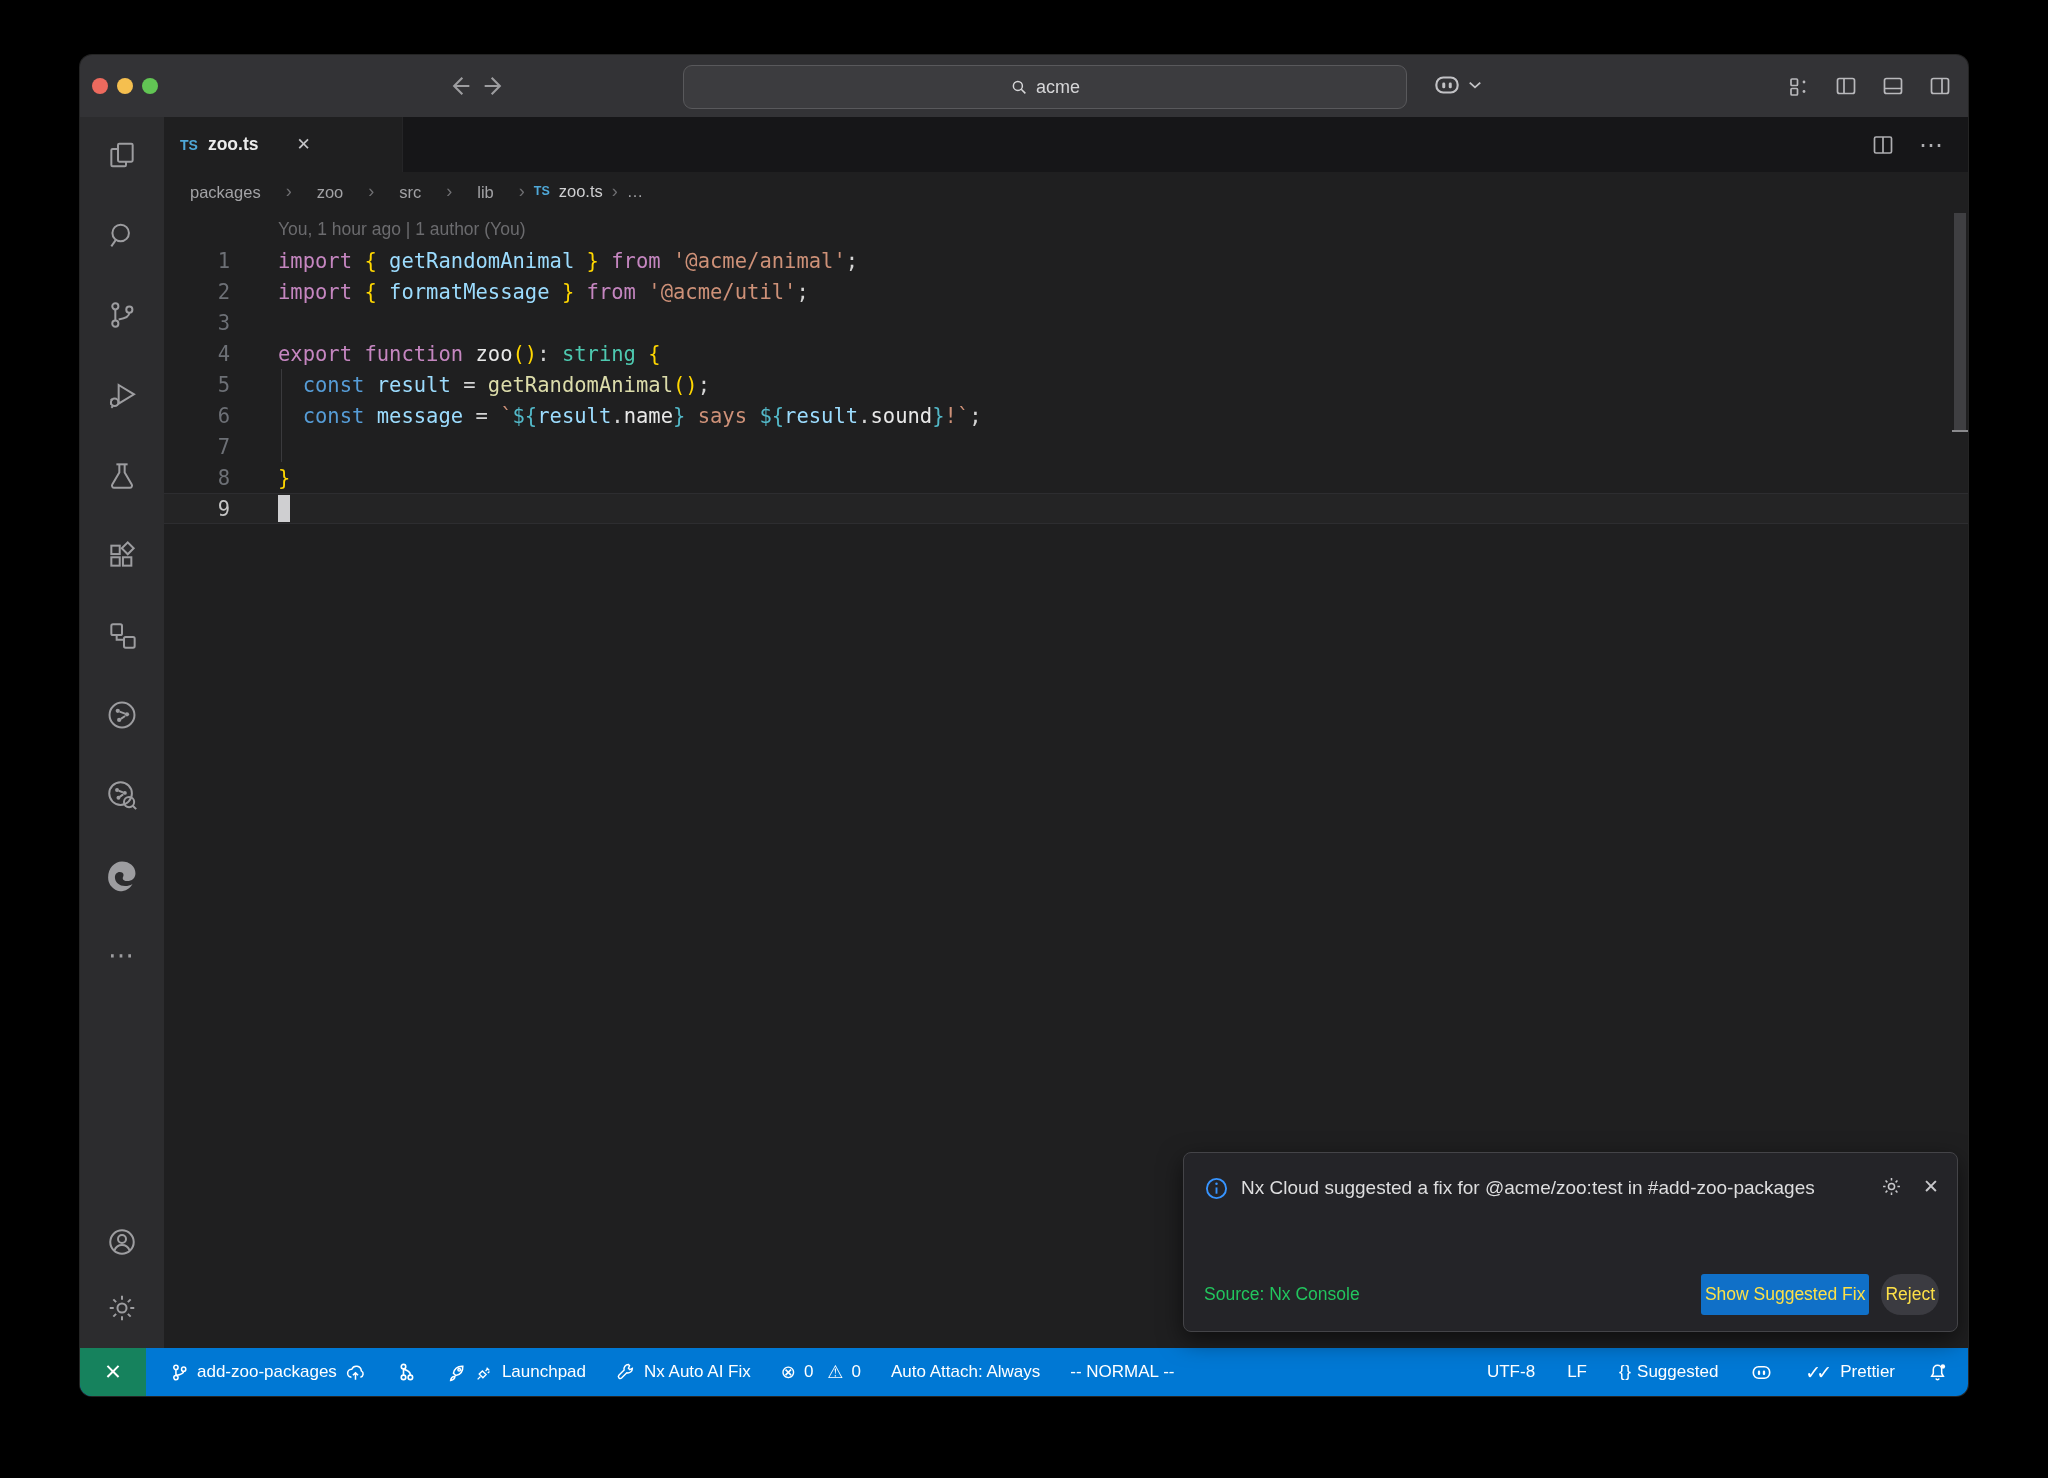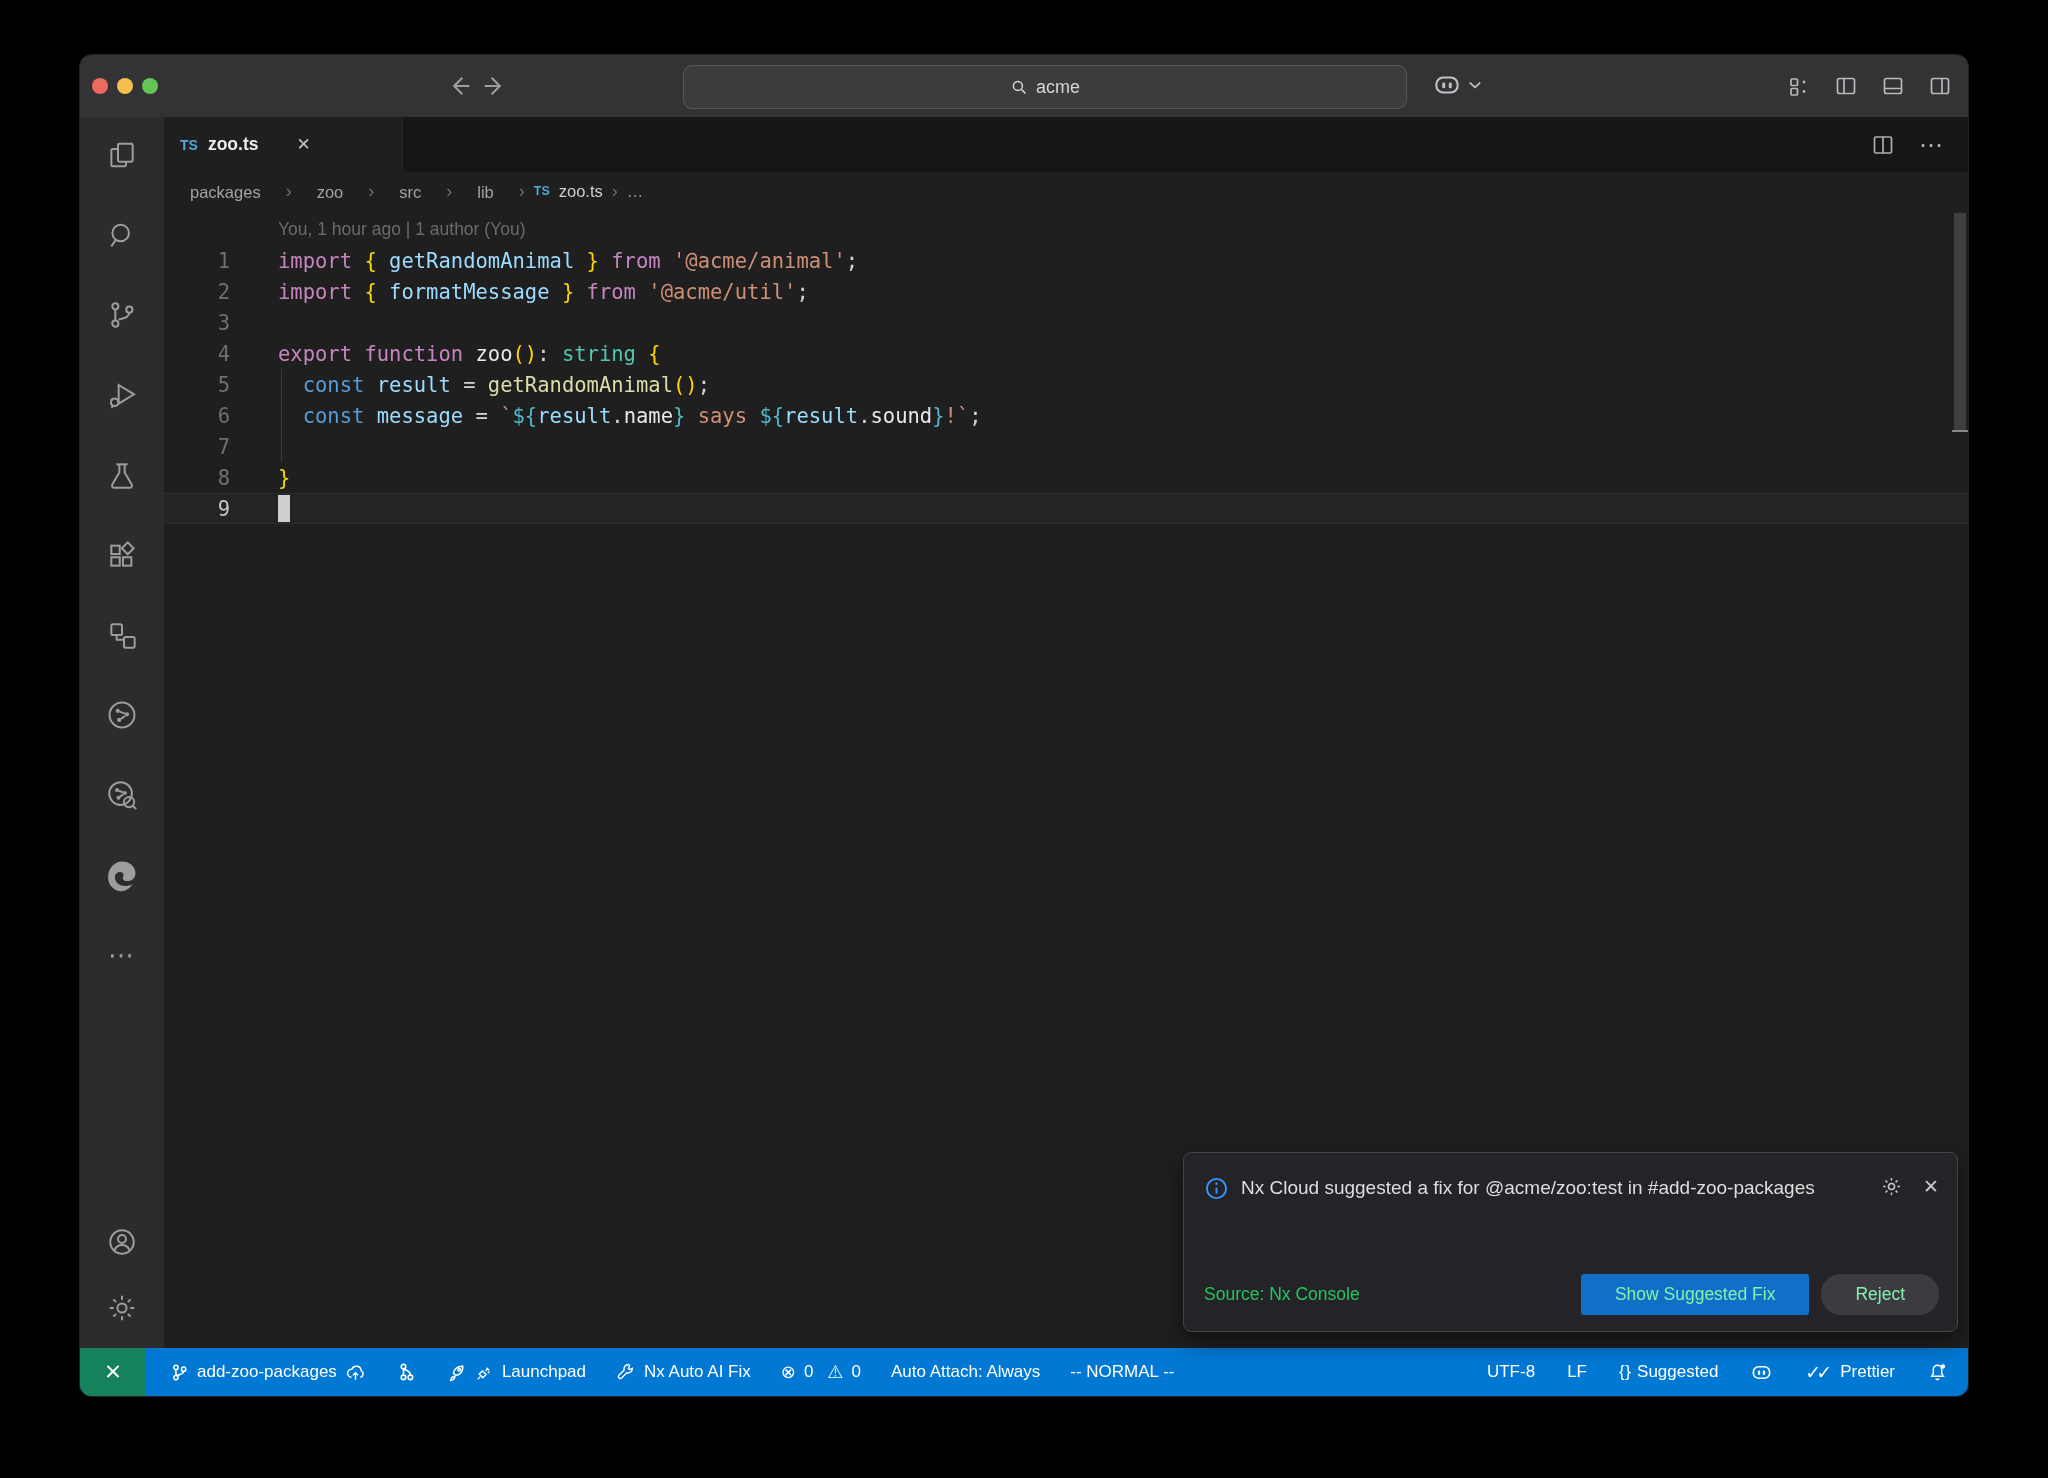--- a/index.html
+++ b/index.html
@@ -65,21 +65,21 @@
   
   .notification{position:absolute;left:1103px;top:1097px;width:775px;height:180px;background:#242428;
     border:1px solid #444448;border-radius:8px;box-shadow:0 8px 24px rgba(0,0,0,.55);
     display:flex;flex-direction:column;padding:16px 18px 16px 20px;box-sizing:border-box;z-index:5;}
   .notif-head{display:flex;gap:12px;}
   .notif-msg{color:#dededf;font-size:19px;line-height:38px;width:588px;}
   .notif-icons{margin-left:auto;display:flex;gap:20px;color:#c8c8cb;align-items:flex-start;padding-top:6px;}
   .notif-foot{margin-top:auto;display:flex;align-items:center;}
   .notif-source{color:#22c55e;font-size:17.5px;}
   .btns{margin-left:auto;display:flex;gap:12px;}
-  .btn{font-size:17.5px;border:none;border-radius:3px;padding:10px 34px;color:#86efac;font-family:inherit;text-align:center;}
+  .btn{font-size:17.5px;border:none;border-radius:3px;padding:10px 4px;color:#fde047;font-family:inherit;text-align:center;}
   .btn-primary{background:#1070c8;}
   .btn-secondary{background:#3b3b41;border-radius:20px;}
   .icon{display:block;}
 </style>
 </head>
 <body>
 
 <div class="window">
 
   <div class="titlebar">

